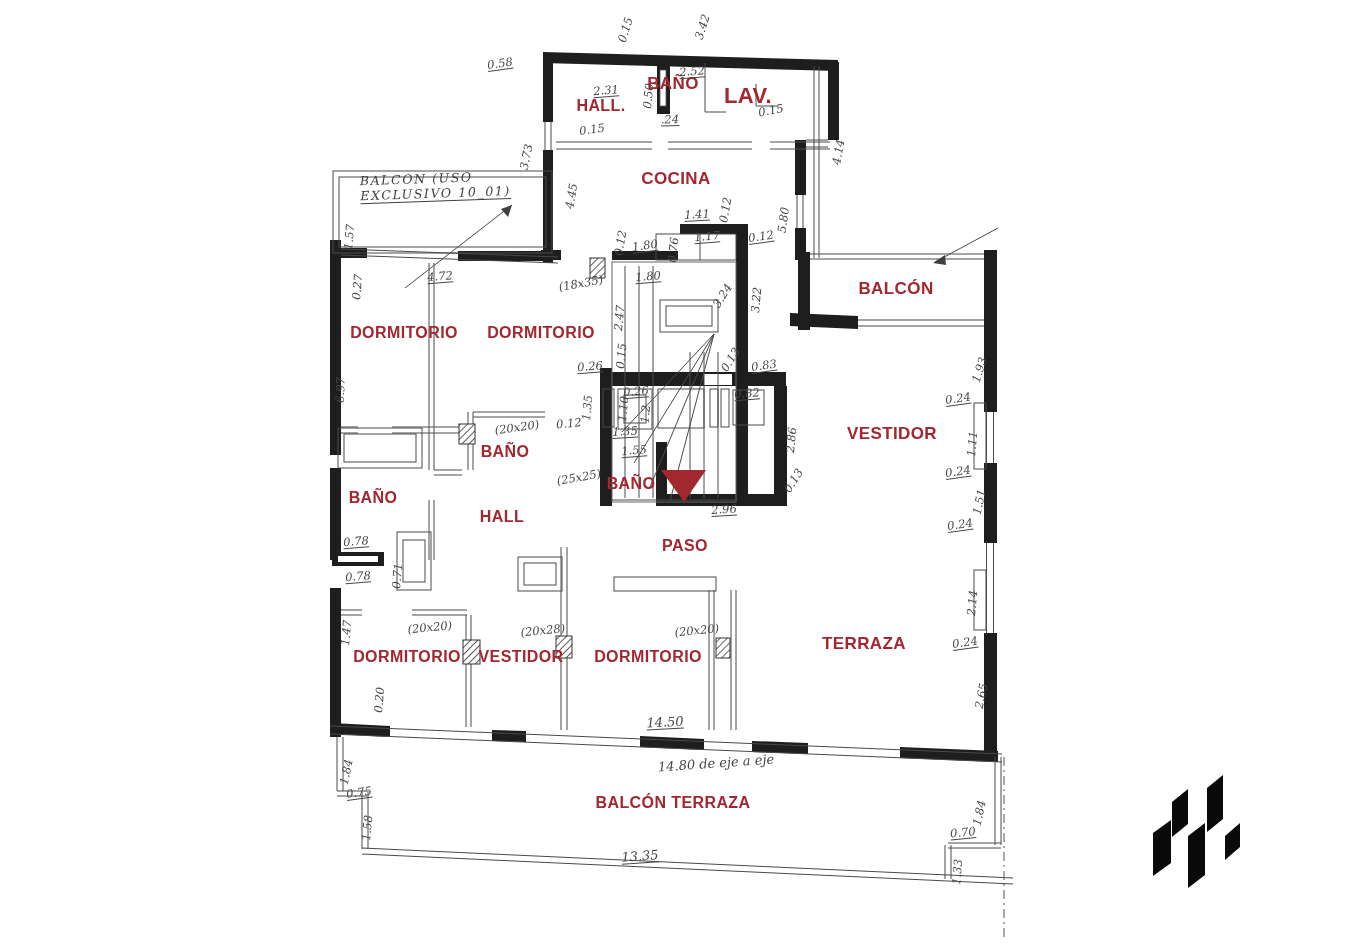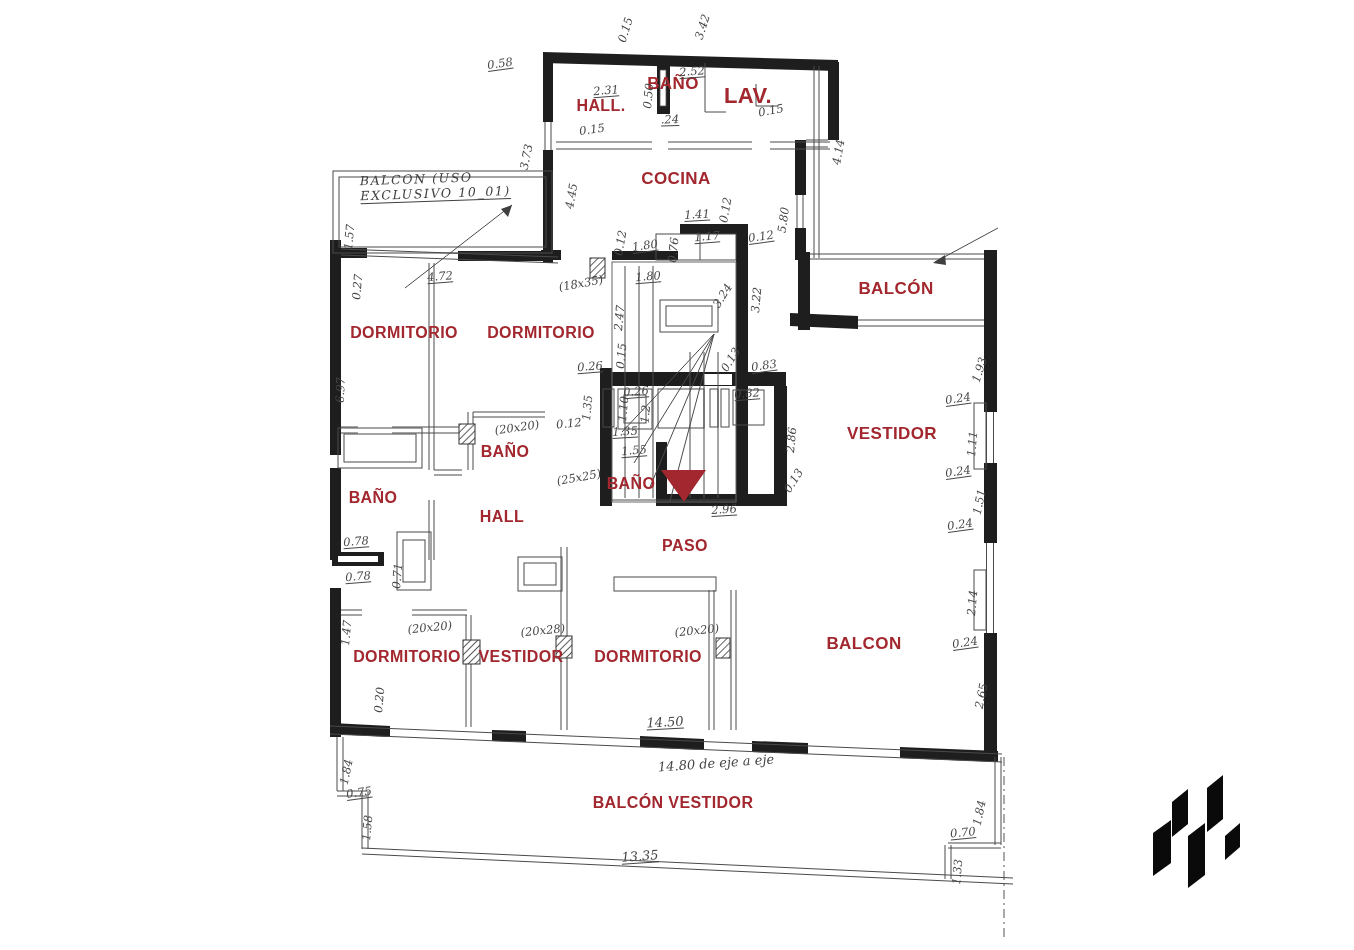--- a/index.html
+++ b/index.html
@@ -197,22 +197,22 @@
       <div class="room-label" style="left: 541px; top: 333px; font-size: 16px;">DORMITORIO</div>
       <div class="room-label" style="left: 505px; top: 452px; font-size: 16px;">BAÑO</div>
       <div class="room-label" style="left: 373px; top: 498px; font-size: 16px;">BAÑO</div>
       <div class="room-label" style="left: 502px; top: 517px; font-size: 16px;">HALL</div>
       <div class="room-label" style="left: 631px; top: 484px; font-size: 16px;">BAÑO</div>
       <div class="room-label" style="left: 685px; top: 546px; font-size: 16px;">PASO</div>
       <div class="room-label" style="left: 892px; top: 434px; font-size: 17px;">VESTIDOR</div>
       <div class="room-label" style="left: 407px; top: 657px; font-size: 16px;">DORMITORIO</div>
       <div class="room-label" style="left: 521px; top: 657px; font-size: 16px;">VESTIDOR</div>
       <div class="room-label" style="left: 648px; top: 657px; font-size: 16px;">DORMITORIO</div>
-      <div class="room-label" style="left: 864px; top: 644px; font-size: 17px;">BALCON</div>
-      <div class="room-label" style="left: 673px; top: 803px; font-size: 16px;">BALCÓN VESTIDOR</div>
+      <div class="room-label" style="left: 864px; top: 644px; font-size: 17px;">TERRAZA</div>
+      <div class="room-label" style="left: 673px; top: 803px; font-size: 16px;">BALCÓN TERRAZA</div>
     </div>
 
   <div id="dims-layer" class="layer">
       <div class="dim" style="left: 626px; top: 30px; font-size: 11.5px; --r: -72deg;">0.15</div>
       <div class="dim" style="left: 703px; top: 27px; font-size: 11.5px; --r: -72deg;">3.42</div>
       <div class="dim u" style="left: 500px; top: 64px; font-size: 11.5px; --r: -8deg;">0.58</div>
       <div class="dim u" style="left: 606px; top: 91px; font-size: 11.5px; --r: -4deg;">2.31</div>
       <div class="dim u" style="left: 692px; top: 72px; font-size: 11.5px; --r: -4deg;">2.52</div>
       <div class="dim" style="left: 649px; top: 96px; font-size: 11.5px; --r: -84deg;">0.50</div>
       <div class="dim u" style="left: 670px; top: 120px; font-size: 11.5px; --r: -2deg;">.24</div>

